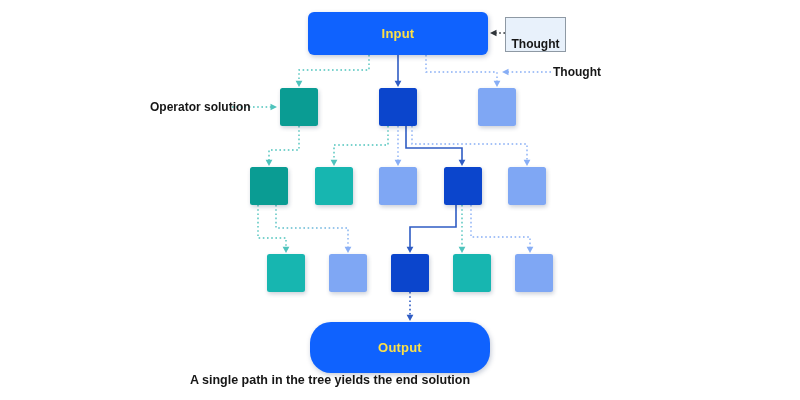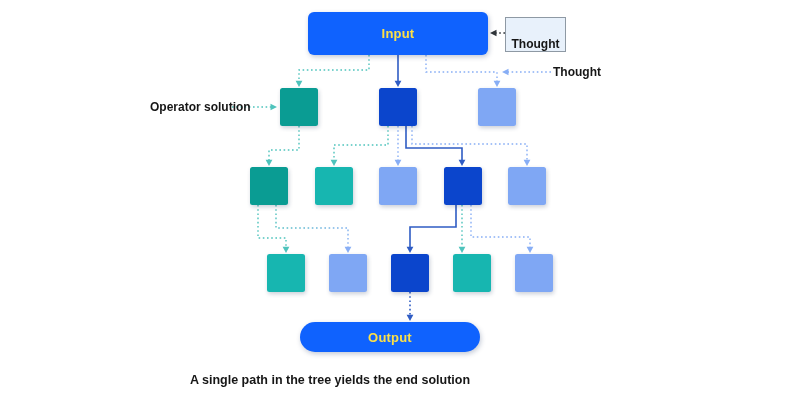--- a/index.html
+++ b/index.html
@@ -25,21 +25,21 @@
   .stop-lb{stop-color:var(--line-light-blue);}
 
   
   .node{
     position:absolute;display:flex;align-items:center;justify-content:center;
     background:var(--primary-blue);color:#fde047;border-radius:6px;
     font-size:13px;font-weight:600;letter-spacing:.2px;
     box-shadow:1px 2px 5px rgba(15,40,90,.25);
   }
   .node.input{left:308px;top:12px;width:180px;height:43px;}
-  .node.output{left:300px;top:322px;width:180px;height:30px;border-radius:21px;}
+  .node.output{left:310px;top:322px;width:180px;height:51px;border-radius:21px;}
 
   .thought-box{
     position:absolute;left:505px;top:17px;width:61px;height:35px;
     background:var(--thought-bg);border:1px solid var(--thought-border);
     display:flex;align-items:flex-end;justify-content:center;
     font-size:12px;font-weight:700;color:var(--text-dark);
     box-sizing:border-box;
   }
 
   .label{

